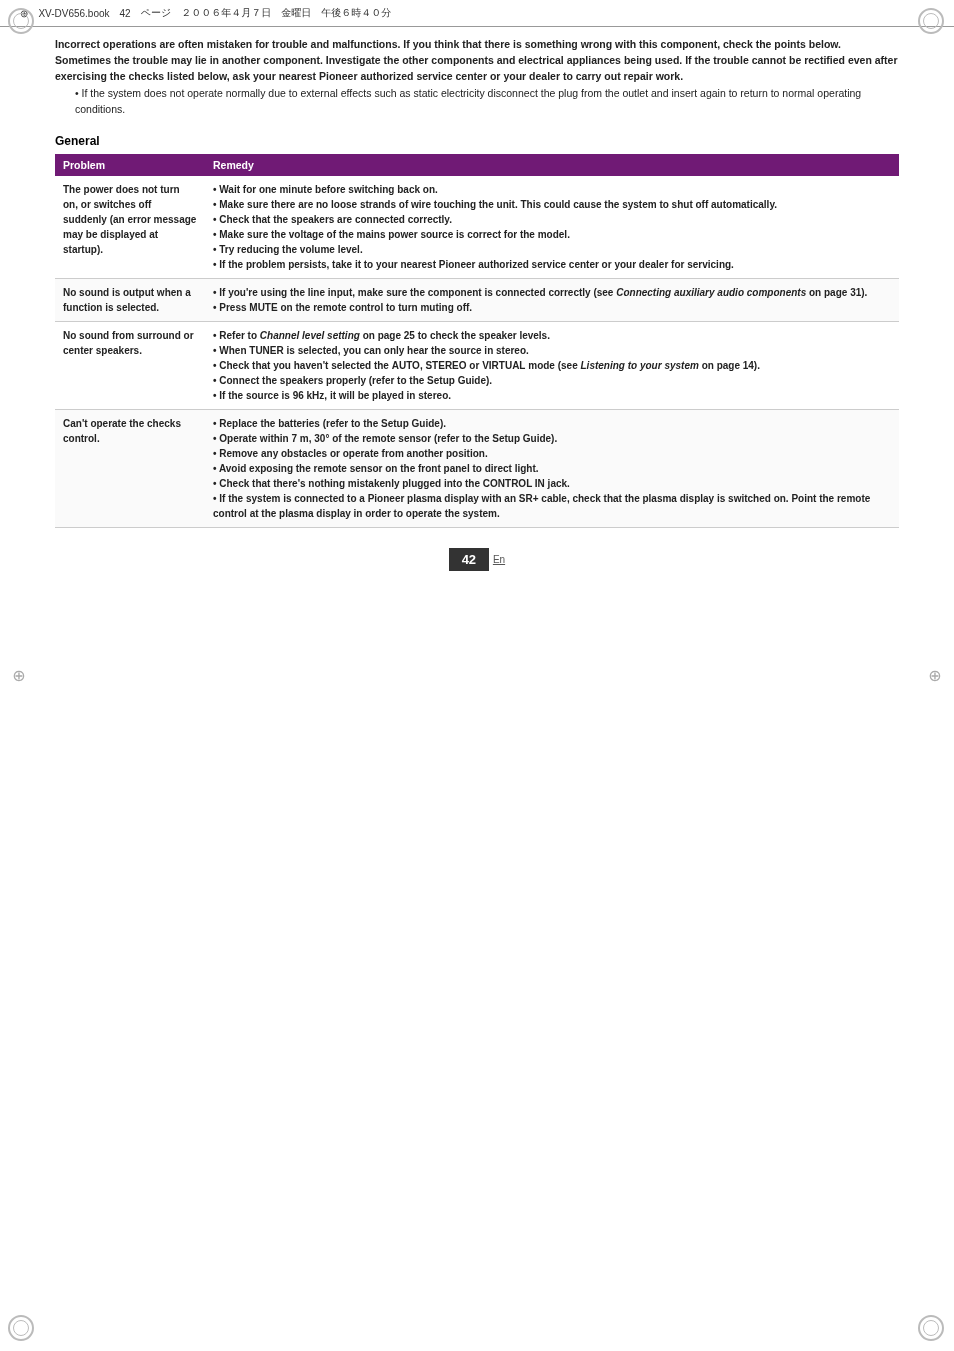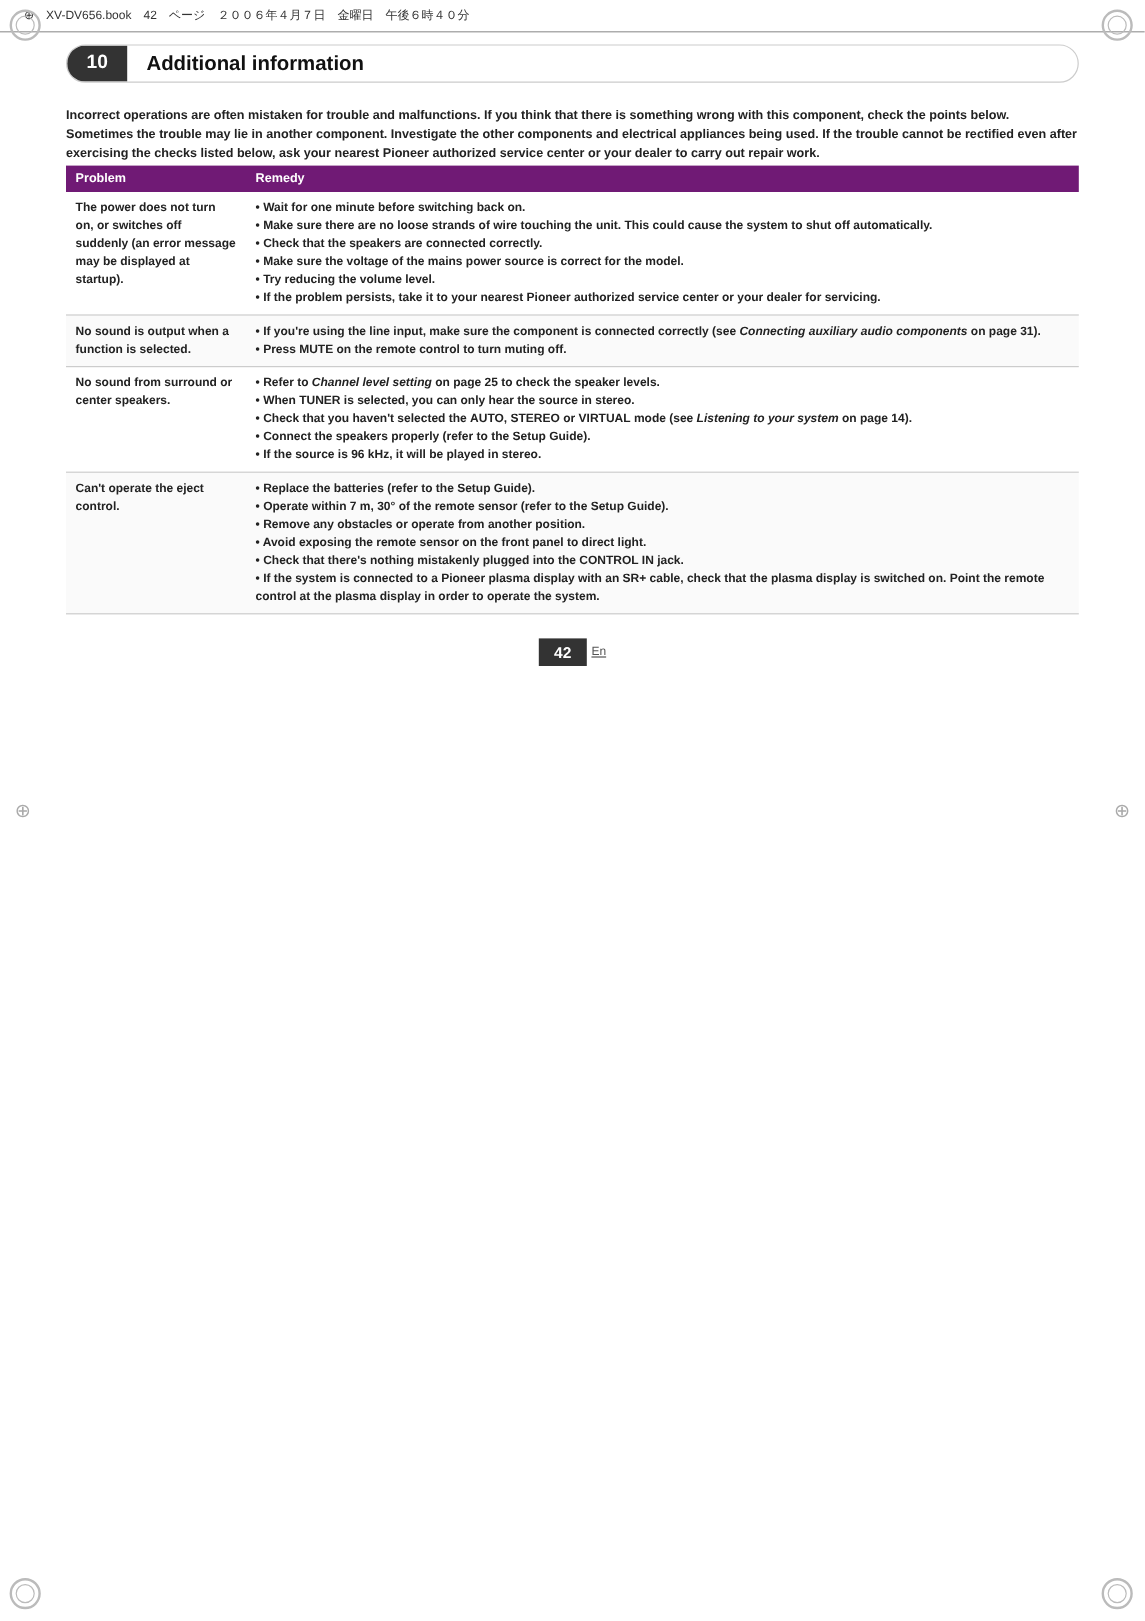--- a/index.html
+++ b/index.html
@@ -252,29 +252,27 @@
   <span>XV-DV656.book</span>
   <span>42</span>
   <span>ページ</span>
   <span>２００６年４月７日</span>
   <span>金曜日</span>
   <span>午後６時４０分</span>
 </div>
 
 <div class="page-content">
 
-  <div class="chapter-header">
-    <div class="chapter-number">10</div>
-    <div class="chapter-title">Additional information</div>
-  </div>
 
 
   <p class="intro-text">Incorrect operations are often mistaken for trouble and malfunctions. If you think that there is something wrong with this component, check the points below. Sometimes the trouble may lie in another component. Investigate the other components and electrical appliances being used. If the trouble cannot be rectified even after exercising the checks listed below, ask your nearest Pioneer authorized service center or your dealer to carry out repair work.</p>
 
-
+  <p class="bullet-point">If the system does not operate normally due to external effects such as static electricity disconnect the plug from the outlet and insert again to return to normal operating conditions.</p>
+
+  <div class="subsection-title">General</div>
 
   <table class="troubleshoot-table">
     <thead>
       <tr>
         <th>Problem</th>
         <th>Remedy</th>
       </tr>
     </thead>
     <tbody id="table-body">
     <tr>
@@ -283,21 +281,21 @@
         </tr>
         <tr>
           <td>No sound is output when a function is selected.</td>
           <td>• If you're using the line input, make sure the component is connected correctly (see <em>Connecting auxiliary audio components</em> on page 31).<br>• Press <strong>MUTE</strong> on the remote control to turn muting off.</td>
         </tr>
         <tr>
           <td>No sound from surround or center speakers.</td>
           <td>• Refer to <em>Channel level setting</em> on page 25 to check the speaker levels.<br>• When <strong>TUNER</strong> is selected, you can only hear the source in stereo.<br>• Check that you haven't selected the <strong>AUTO</strong>, <strong>STEREO</strong> or <strong>VIRTUAL</strong> mode (see <em>Listening to your system</em> on page 14).<br>• Connect the speakers properly (refer to the Setup Guide).<br>• If the source is 96 kHz, it will be played in stereo.</td>
         </tr>
         <tr>
-          <td>Can't operate the eject control.</td>
+          <td>Can't operate the checks control.</td>
           <td>• Replace the batteries (refer to the Setup Guide).<br>• Operate within 7 m, 30° of the remote sensor (refer to the Setup Guide).<br>• Remove any obstacles or operate from another position.<br>• Avoid exposing the remote sensor on the front panel to direct light.<br>• Check that there's nothing mistakenly plugged into the <strong>CONTROL IN</strong> jack.<br>• If the system is connected to a Pioneer plasma display with an SR+ cable, check that the plasma display is switched on. Point the remote control at the plasma display in order to operate the system.</td>
         </tr>
       </tbody>
   </table>
 
 </div>
 
 <div class="page-footer">
   <div class="page-number-box">42</div>
   <div class="page-lang">En</div>

